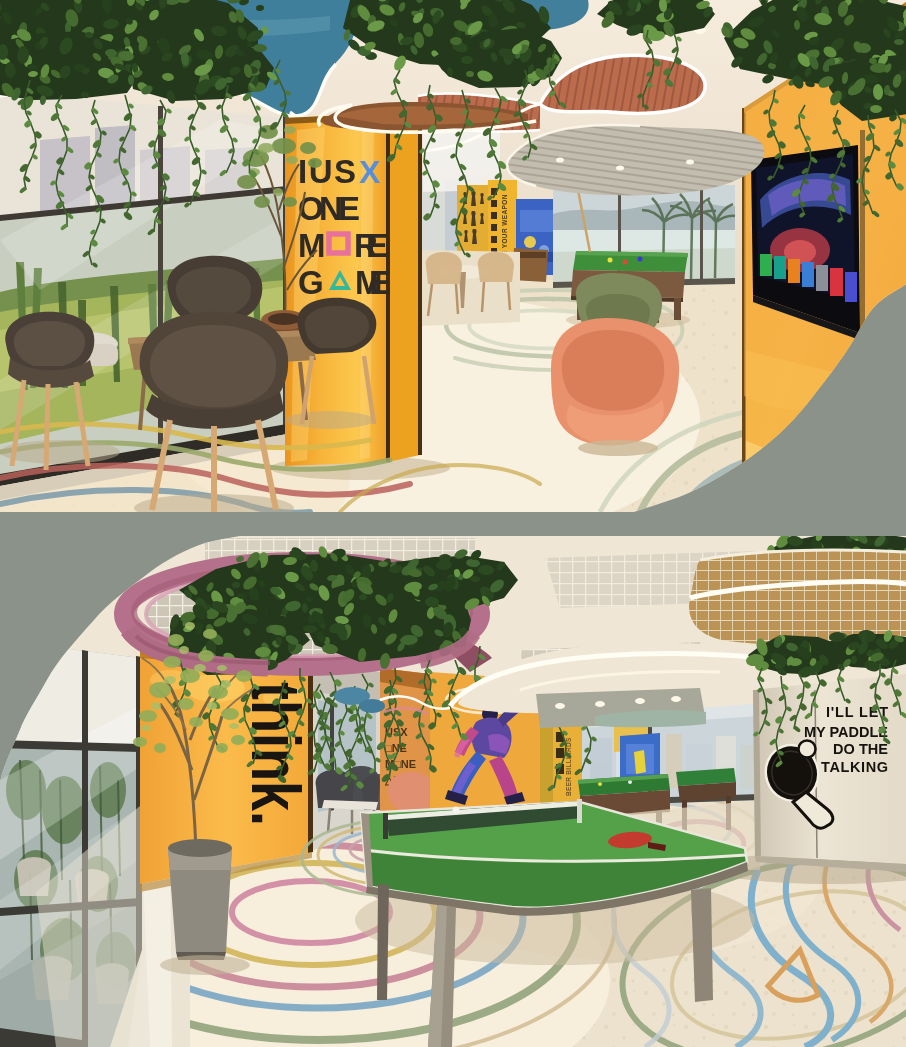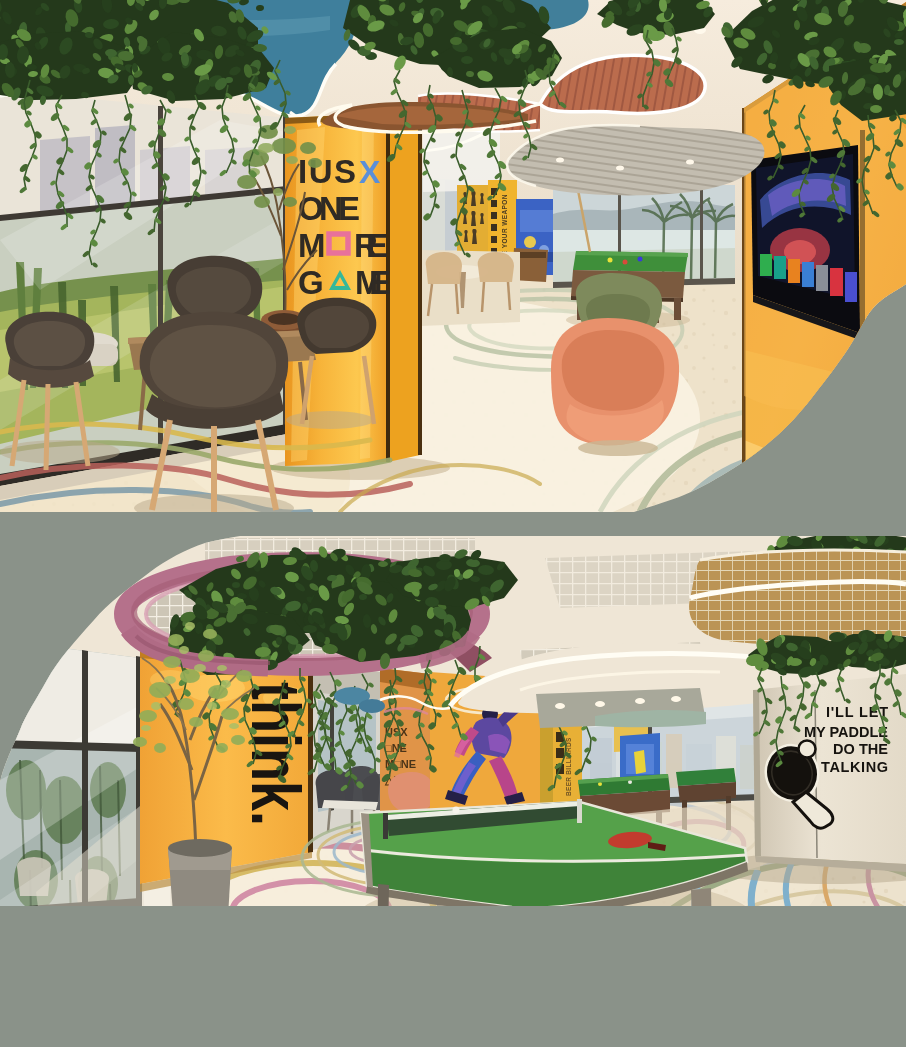--- a/index.html
+++ b/index.html
@@ -1,15 +1,15 @@
 <!DOCTYPE html>
 <html><head><meta charset="utf-8">
 <style>
 html,body{margin:0;padding:0;background:#8a9289;font-family:"Liberation Sans",sans-serif;}
-#wrap{width:906px;height:906px;position:relative;overflow:hidden;}
+#wrap{width:906px;height:1047px;position:relative;overflow:hidden;}
 </style></head>
 <body>
 <div id="wrap">
 <svg width="906" height="1047" viewBox="0 0 906 1047" xmlns="http://www.w3.org/2000/svg">
 <defs>
 <clipPath id="ct">
           <path d="M0,0 L906,0 L906,284 C901,288 884,296 874,307 C864,318 858,334 848,349 C838,364 825,381 814,395 C803,409 793,421 780,433 C767,445 750,458 734,468 C718,478 701,488 684,495 C667,502 642,509 634,512 L0,512 Z"></path>
         </clipPath>
 <clipPath id="cw">
           <path d="M744,108 L906,2 L906,512 L744,512 Z"></path>

